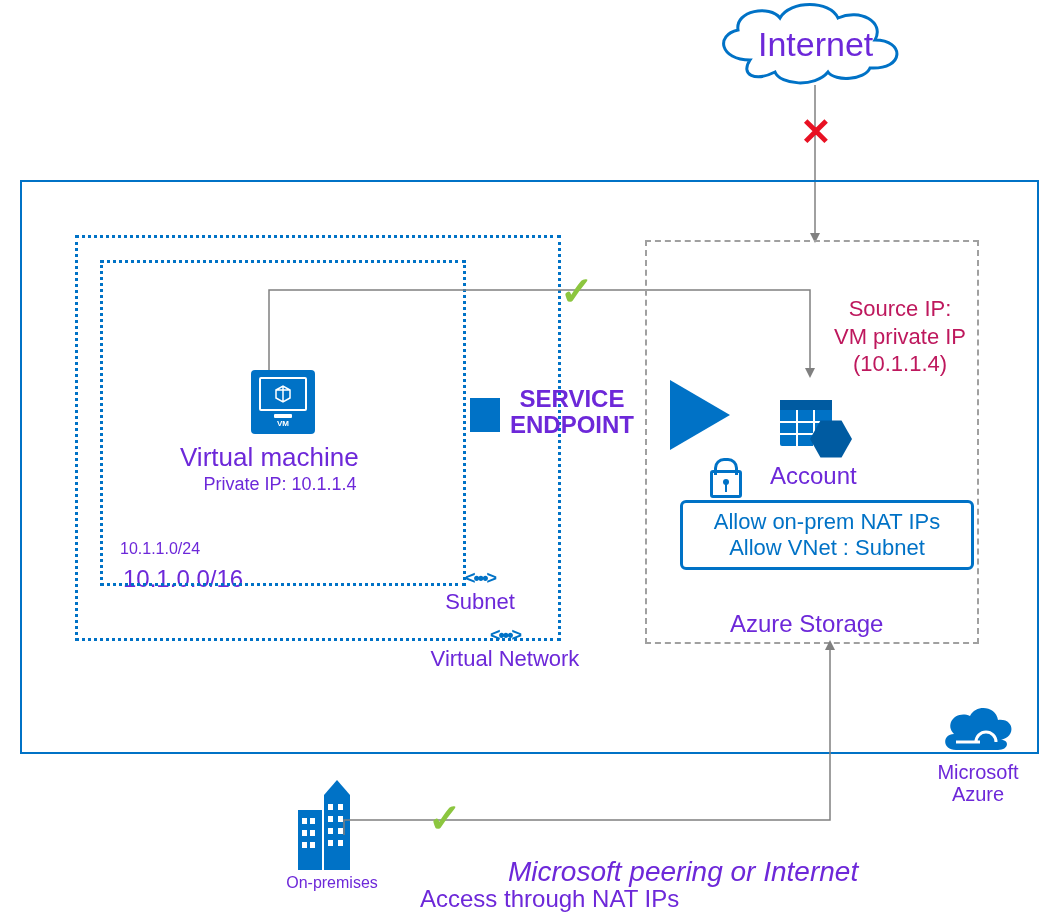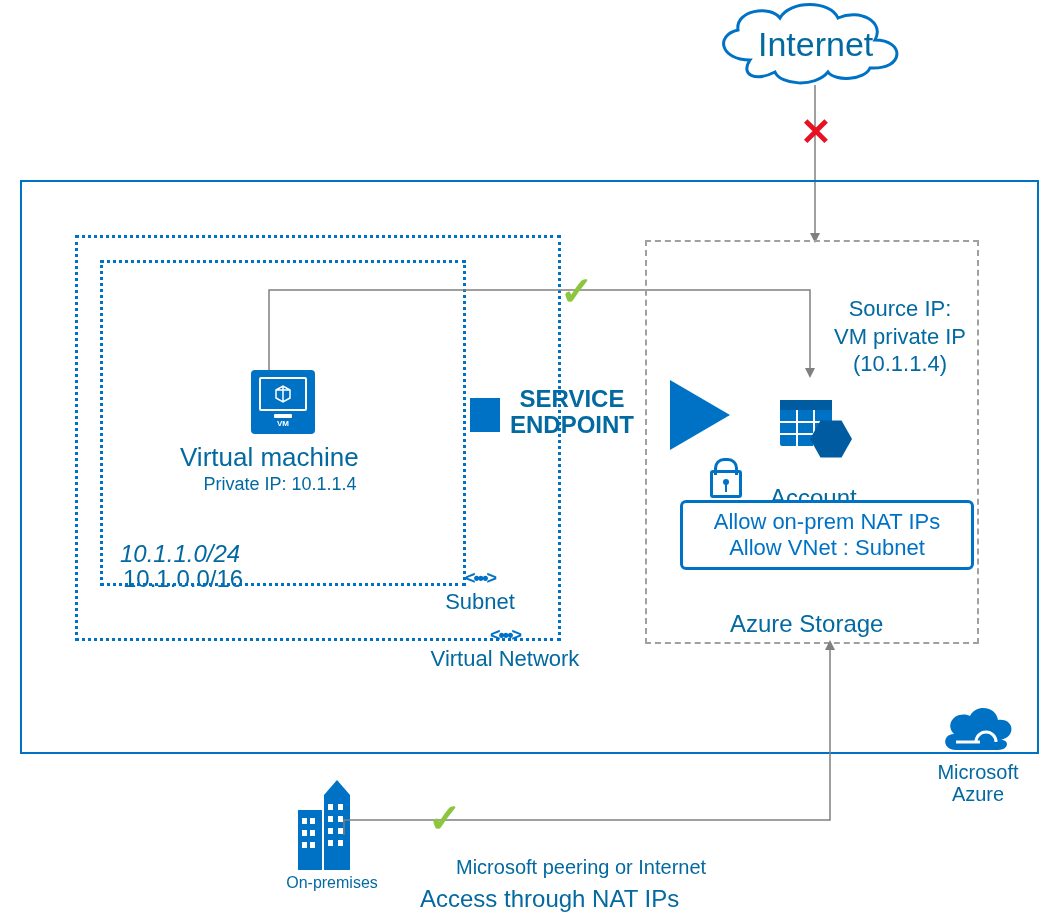--- a/index.html
+++ b/index.html
@@ -15,22 +15,22 @@
   .abs { position: absolute; }
   .azure-box {
     border: 2px solid #0072c6;
   }
   .dotted-box {
     border: 3px dotted #0072c6;
   }
   .dashed-box {
     border: 2px dashed #a0a0a0;
   }
-  .label-blue { color: #0369a1; }
-  .label-gray { color: #0369a1; }
+  .label-blue { color: #6d28d9; }
+  .label-gray { color: #be185d; }
   .bold { font-weight: 600; }
 
   .check { color: #8cc63f; font-weight: 900; }
   .cross { color: #e81123; font-weight: 900; }
 
   .arrow-line {
     stroke: #808080; stroke-width: 1.5; fill: none;
   }
   .arrow-head { fill: #808080; }
 
@@ -101,21 +101,21 @@
   <div class="label-blue" style="font-size:20px; line-height:1.1; margin-top:2px;">
     <span>Microsoft</span><br>
     <span>Azure</span>
   </div>
 </div>
 
 <div class="abs dotted-box" style="left:75px; top:235px; width:480px; height:400px;"></div>
 <div class="abs label-blue" style="left:95px; top:565px; font-size:24px;margin-left:28px;">10.1.0.0/16</div>
 
 <div class="abs dotted-box" style="left:100px; top:260px; width:360px; height:320px;"></div>
-<div class="abs label-blue" style="left:120px; top:540px; font-size:24px;font-style:italic;">10.1.1.0/24</div>
+<div class="abs label-blue" style="left:120px; top:540px; font-size:16px;">10.1.1.0/24</div>
 
 <div class="abs" style="left:430px; top:568px; text-align:center; width:100px;">
   <div class="vnet-icon">&lt;•••&gt;</div>
   <div class="label-blue" style="font-size:22px;">Subnet</div>
 </div>
 
 <div class="abs" style="left:415px; top:625px; text-align:center; width:180px;">
   <div class="vnet-icon">&lt;•••&gt;</div>
   <div class="label-blue" style="font-size:22px;">Virtual Network</div>
 </div>
@@ -167,21 +167,21 @@
         <rect x="0" y="0" width="52" height="10" fill="#005ba1"></rect>
         <line x1="0" y1="22" x2="52" y2="22" stroke="#fff" stroke-width="2"></line>
         <line x1="0" y1="34" x2="52" y2="34" stroke="#fff" stroke-width="2"></line>
         <line x1="17" y1="10" x2="17" y2="46" stroke="#fff" stroke-width="2"></line>
         <line x1="34" y1="10" x2="34" y2="46" stroke="#fff" stroke-width="2"></line>
       </svg>
     </div>
     <div class="storage-hex"></div>
   </div>
 </div>
-<div class="abs label-blue" style="left:770px; top:484px; font-size:24px;">Account</div>
+<div class="abs label-blue" style="left:770px; top:462px; font-size:24px;">Account</div>
 
 <div class="abs" style="left:710px; top:470px;">
   <div class="lock-body">
     <div class="lock-shackle"></div>
     <div class="lock-key"></div>
   </div>
 </div>
 
 <div class="abs rule-box" style="left:680px; top:500px; width:260px;">
   <div>Allow on-prem NAT IPs</div>
@@ -210,16 +210,16 @@
   </svg>
   <div class="label-blue" style="font-size:16px;margin-left:14px;">On-premises</div>
 </div>
 
 <svg class="abs" style="left:340px; top:640px;" width="510" height="200">
   <polyline points="4,195 4,180 490,180 490,8" class="arrow-line"></polyline>
   <polygon points="490,0 485,10 495,10" class="arrow-head"></polygon>
 </svg>
 <div class="abs check" style="left:428px; top:795px; font-size:40px;">✓</div>
 
-<div class="abs label-blue" style="left:456px; top:855px; font-size:20px; line-height:1.2;">
+<div class="abs label-blue" style="left:508px; top:855px; font-size:28px; line-height:1.2;font-style:italic;">
   <span>Microsoft peering or Internet</span>
 </div>
 <div class="abs label-blue" style="left:420px; top:885px; font-size:24px;">Access through NAT IPs</div>
 
 </body></html>

